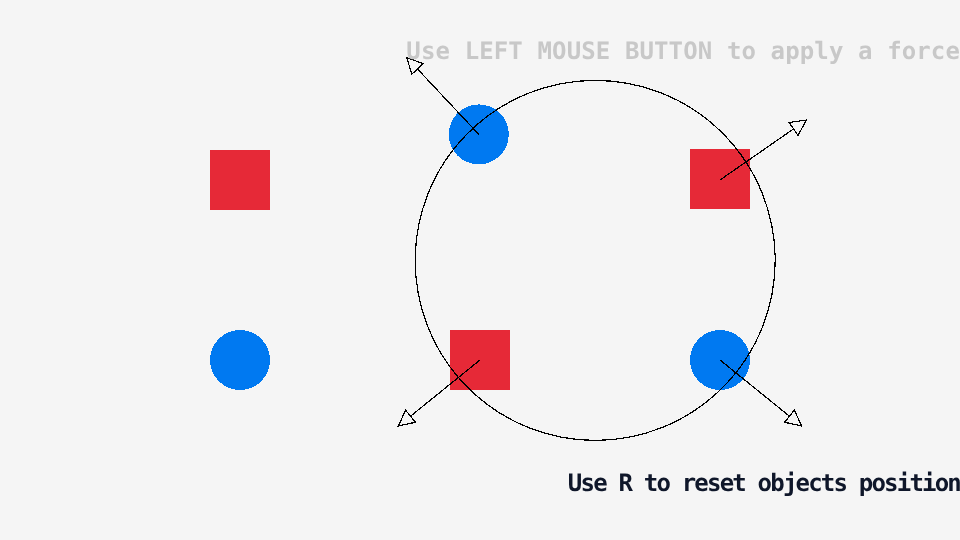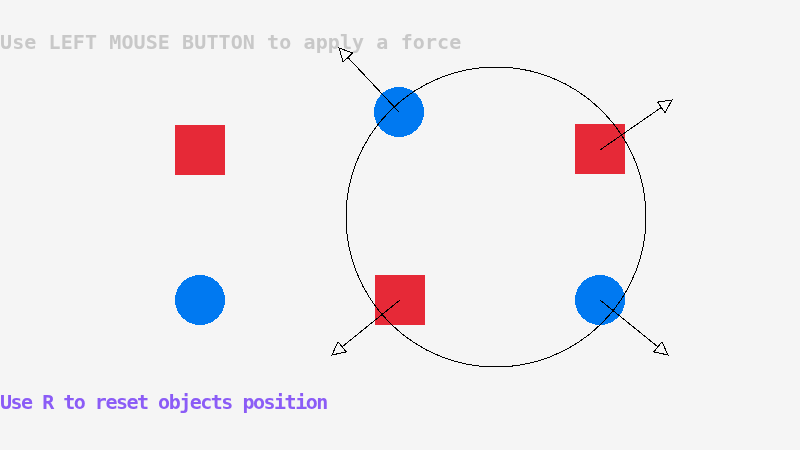--- a/index.html
+++ b/index.html
@@ -23,21 +23,21 @@
   .scene-svg {
     position: absolute;
     left: 0;
     top: 0;
     shape-rendering: crispEdges;
   }
   .label {
     position: absolute;
     left: 0;
     width: 800px;
-    text-align: left;
+    text-align: right;
     white-space: pre;
     font-weight: bold;
     line-height: 20px;
     user-select: none;
   }
   .label-top {
     top: 32px;
     font-size: 20px;
     letter-spacing: 0.1px;
   }
@@ -62,14 +62,14 @@
       <line x1="399" y1="112" x2="347.89123467545727" y2="57.483983653821106" stroke="#000000" stroke-width="1"></line>
       <polygon points="339,48 352.63322650236785,53.038366316092464 343.1492428485467,61.92960099154975" fill="none" stroke="#000000" stroke-width="1"></polygon>
       <line x1="600" y1="150" x2="661.3221904462472" y2="107.41514552343948" stroke="#000000" stroke-width="1"></line>
       <polygon points="672,100 665.0297632079669,112.7540503003159 657.6146176845275,102.07624074656306" fill="none" stroke="#000000" stroke-width="1"></polygon>
       <line x1="400" y1="300" x2="342.1076439363118" y2="346.82469975739485" stroke="#000000" stroke-width="1"></line>
       <polygon points="332,355 338.01999381500923,341.77087778923897 346.1952940576143,351.87852172555074" fill="none" stroke="#000000" stroke-width="1"></polygon>
       <line x1="600" y1="300" x2="657.8923560636882" y2="346.82469975739485" stroke="#000000" stroke-width="1"></line>
       <polygon points="668,355 653.8047059423857,351.87852172555074 661.9800061849908,341.77087778923897" fill="none" stroke="#000000" stroke-width="1"></polygon>
     </svg>
   <div class="label label-top" style="color: rgb(200, 200, 200);">Use LEFT MOUSE BUTTON to apply a force</div>
-  <div class="label label-bottom" style="color: #8b5cf6;">Use R to reset objects position</div>
+  <div class="label label-bottom" style="color: #0f172a;">Use R to reset objects position</div>
 </div>
 
 </body></html>

